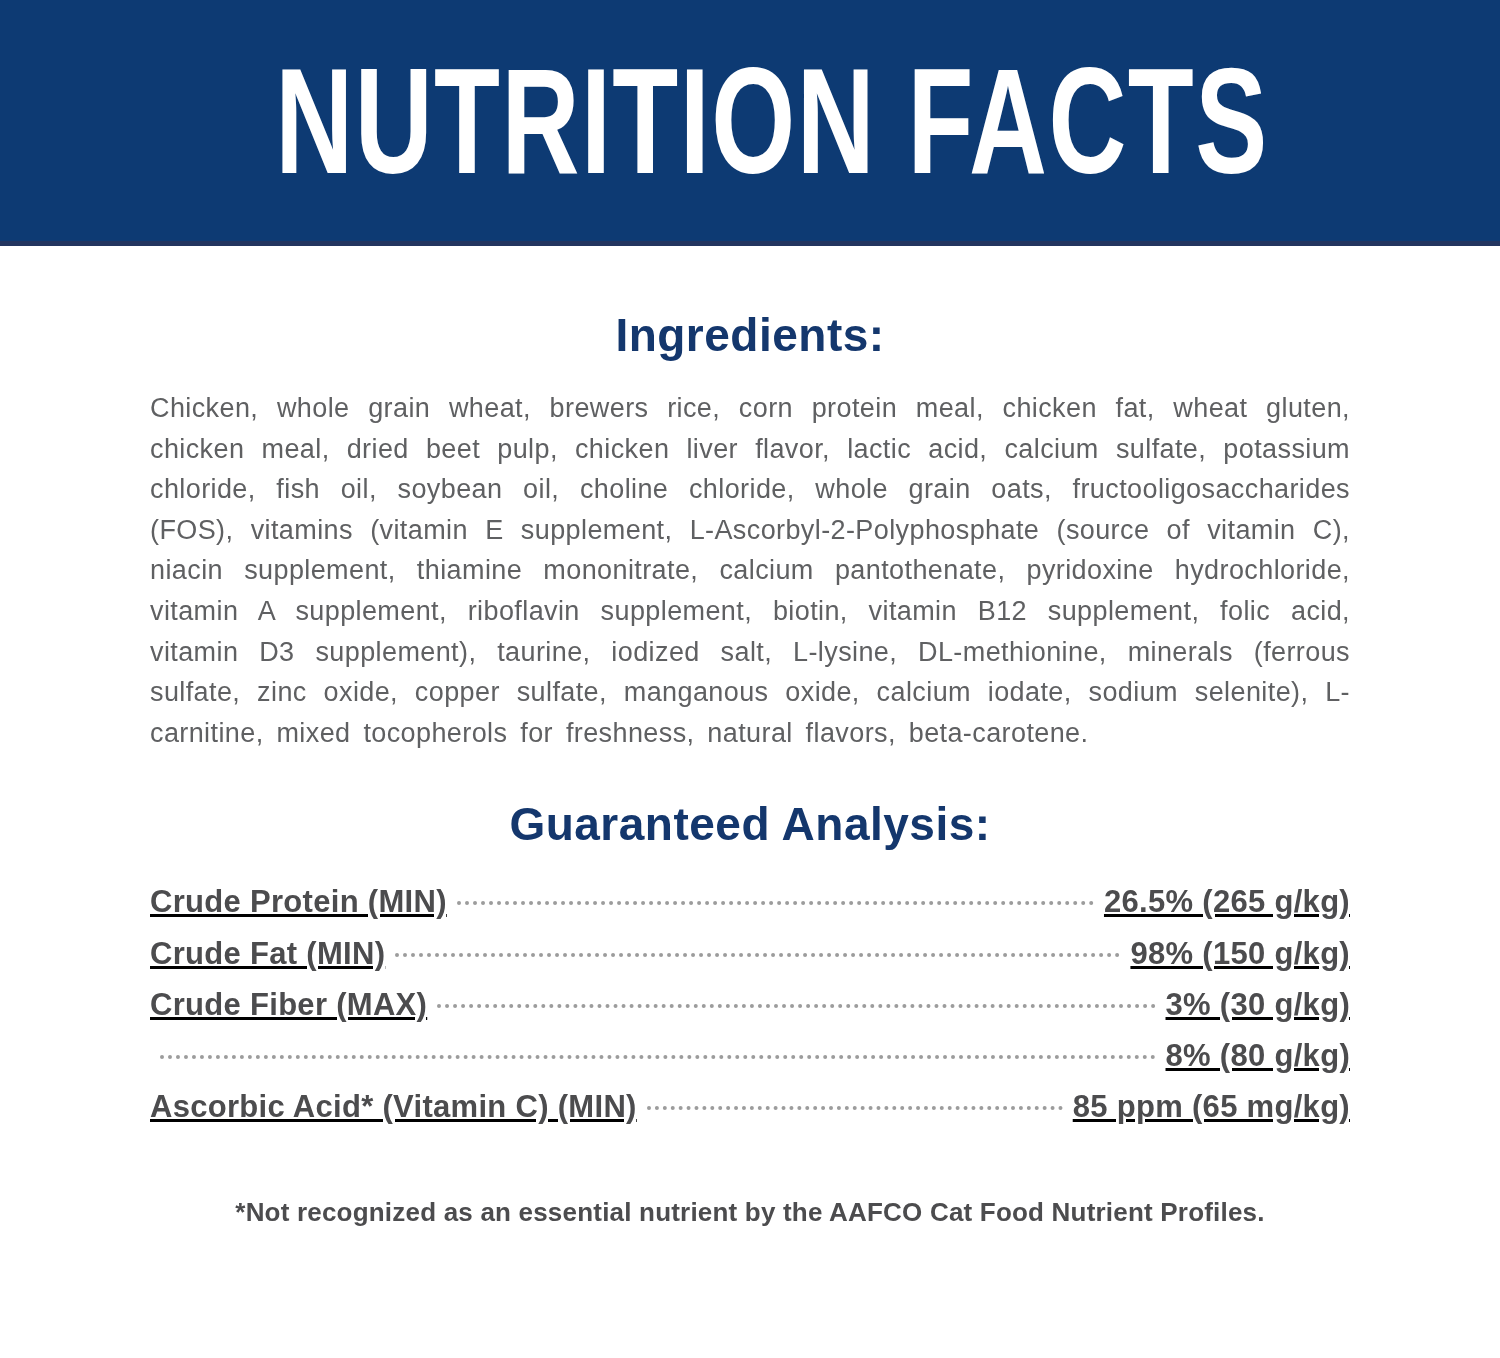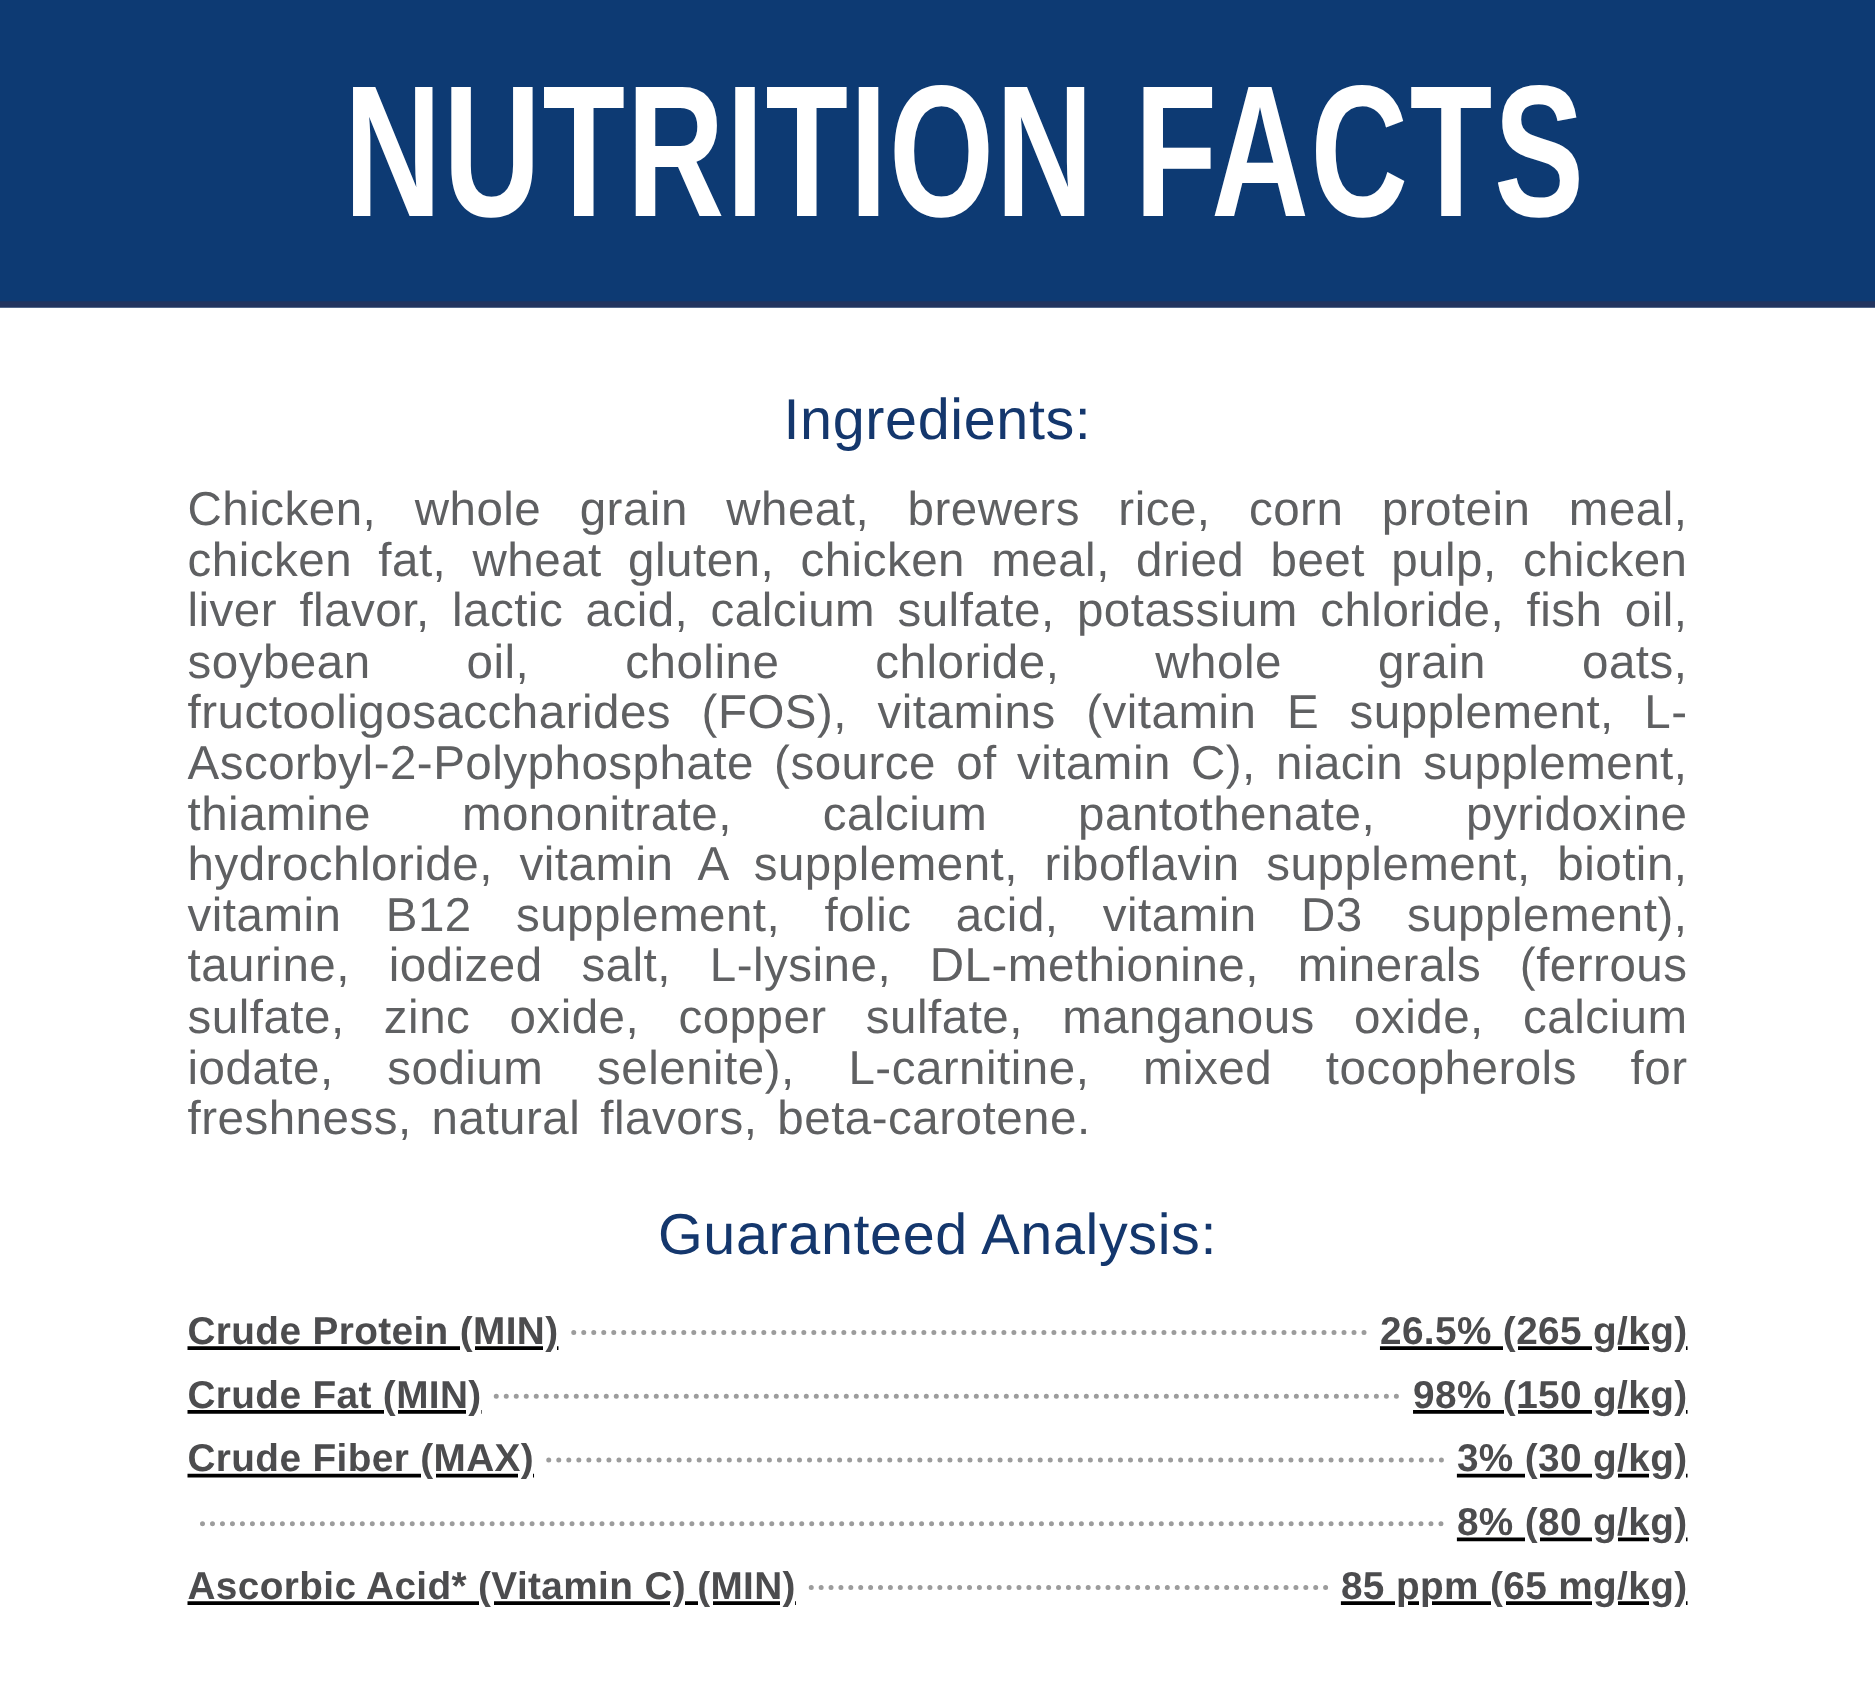--- a/index.html
+++ b/index.html
@@ -43,30 +43,30 @@
 
   .content {
     width: 1200px;
     margin: 0 auto;
   }
 
   .section-heading {
     text-align: center;
     color: var(--heading);
     font-size: 46px;
-    font-weight: 400;
+    font-weight: 700;
     letter-spacing: 0.5px;
   }
 
   .ingredients-heading { margin-top: 62px; }
 
   .ingredients-text {
     margin-top: 26px;
     color: var(--body-text);
-    font-size: 38px;
+    font-size: 27px;
     line-height: 40.6px;
     text-align: justify;
     text-justify: inter-word;
     letter-spacing: 0.4px;
     word-spacing: 5px;
   }
 
   .analysis-heading { margin-top: 44px; }
 
   .analysis-table { margin-top: 32px; text-decoration: underline; }

